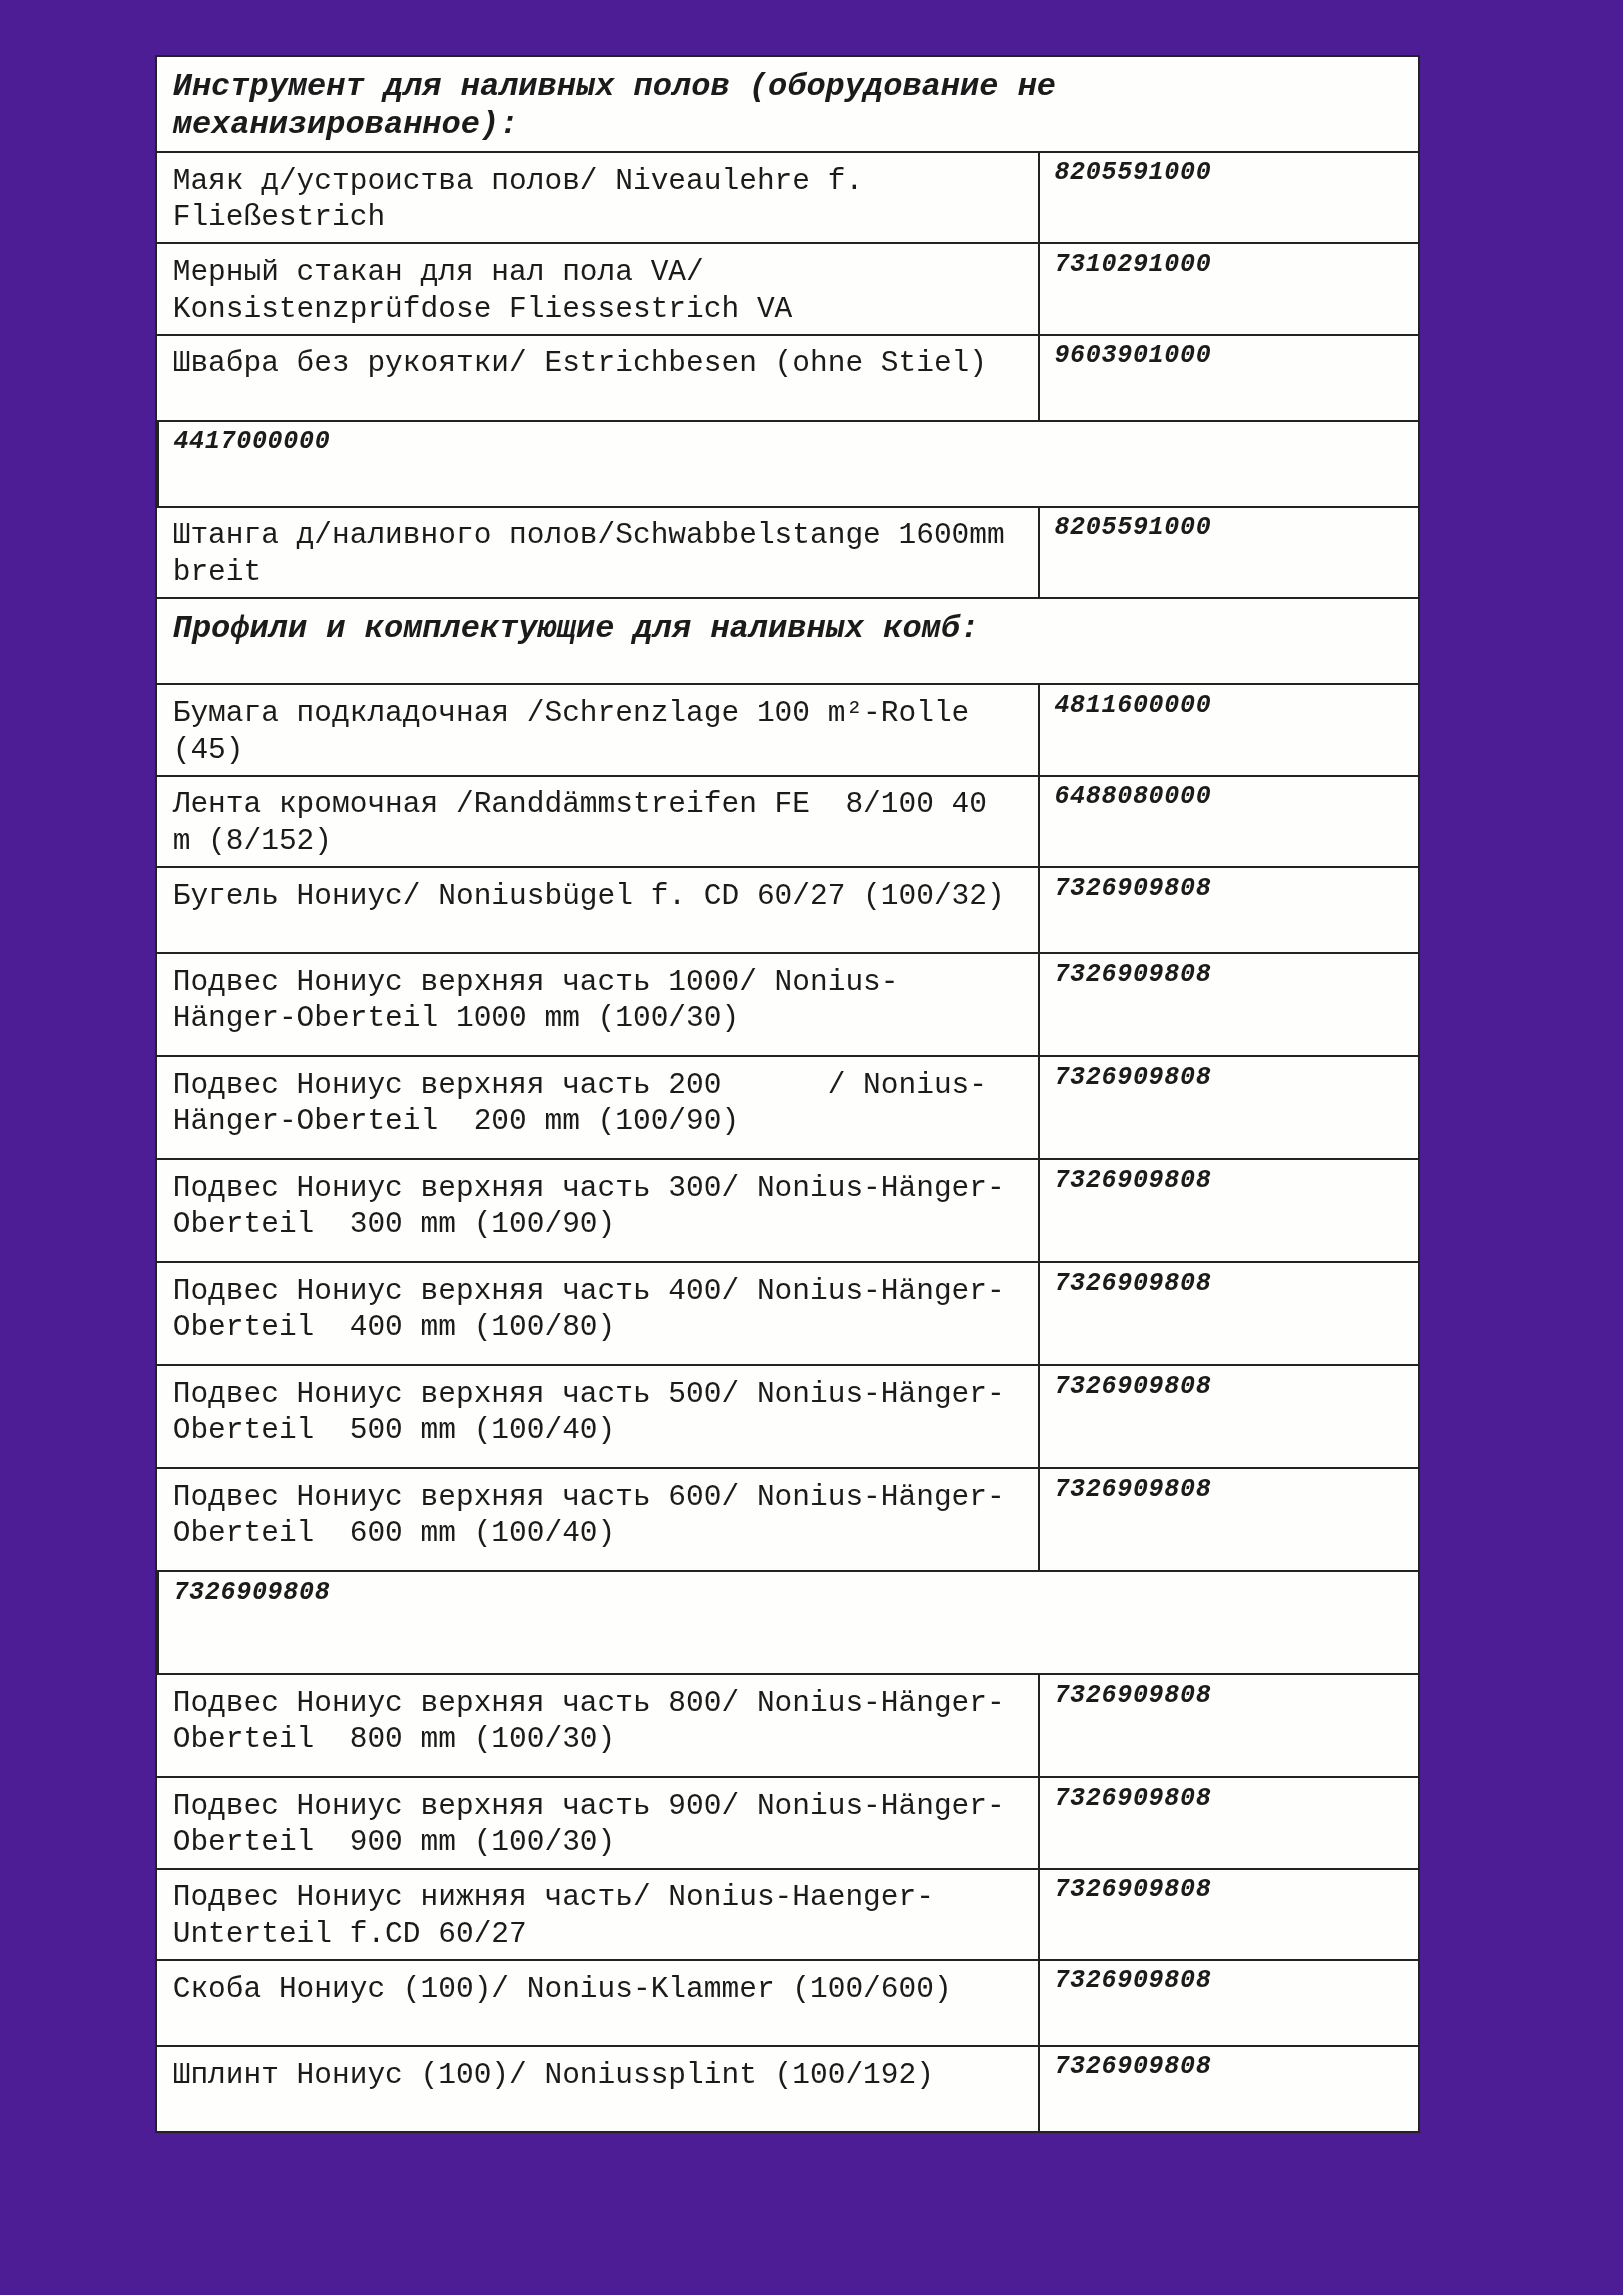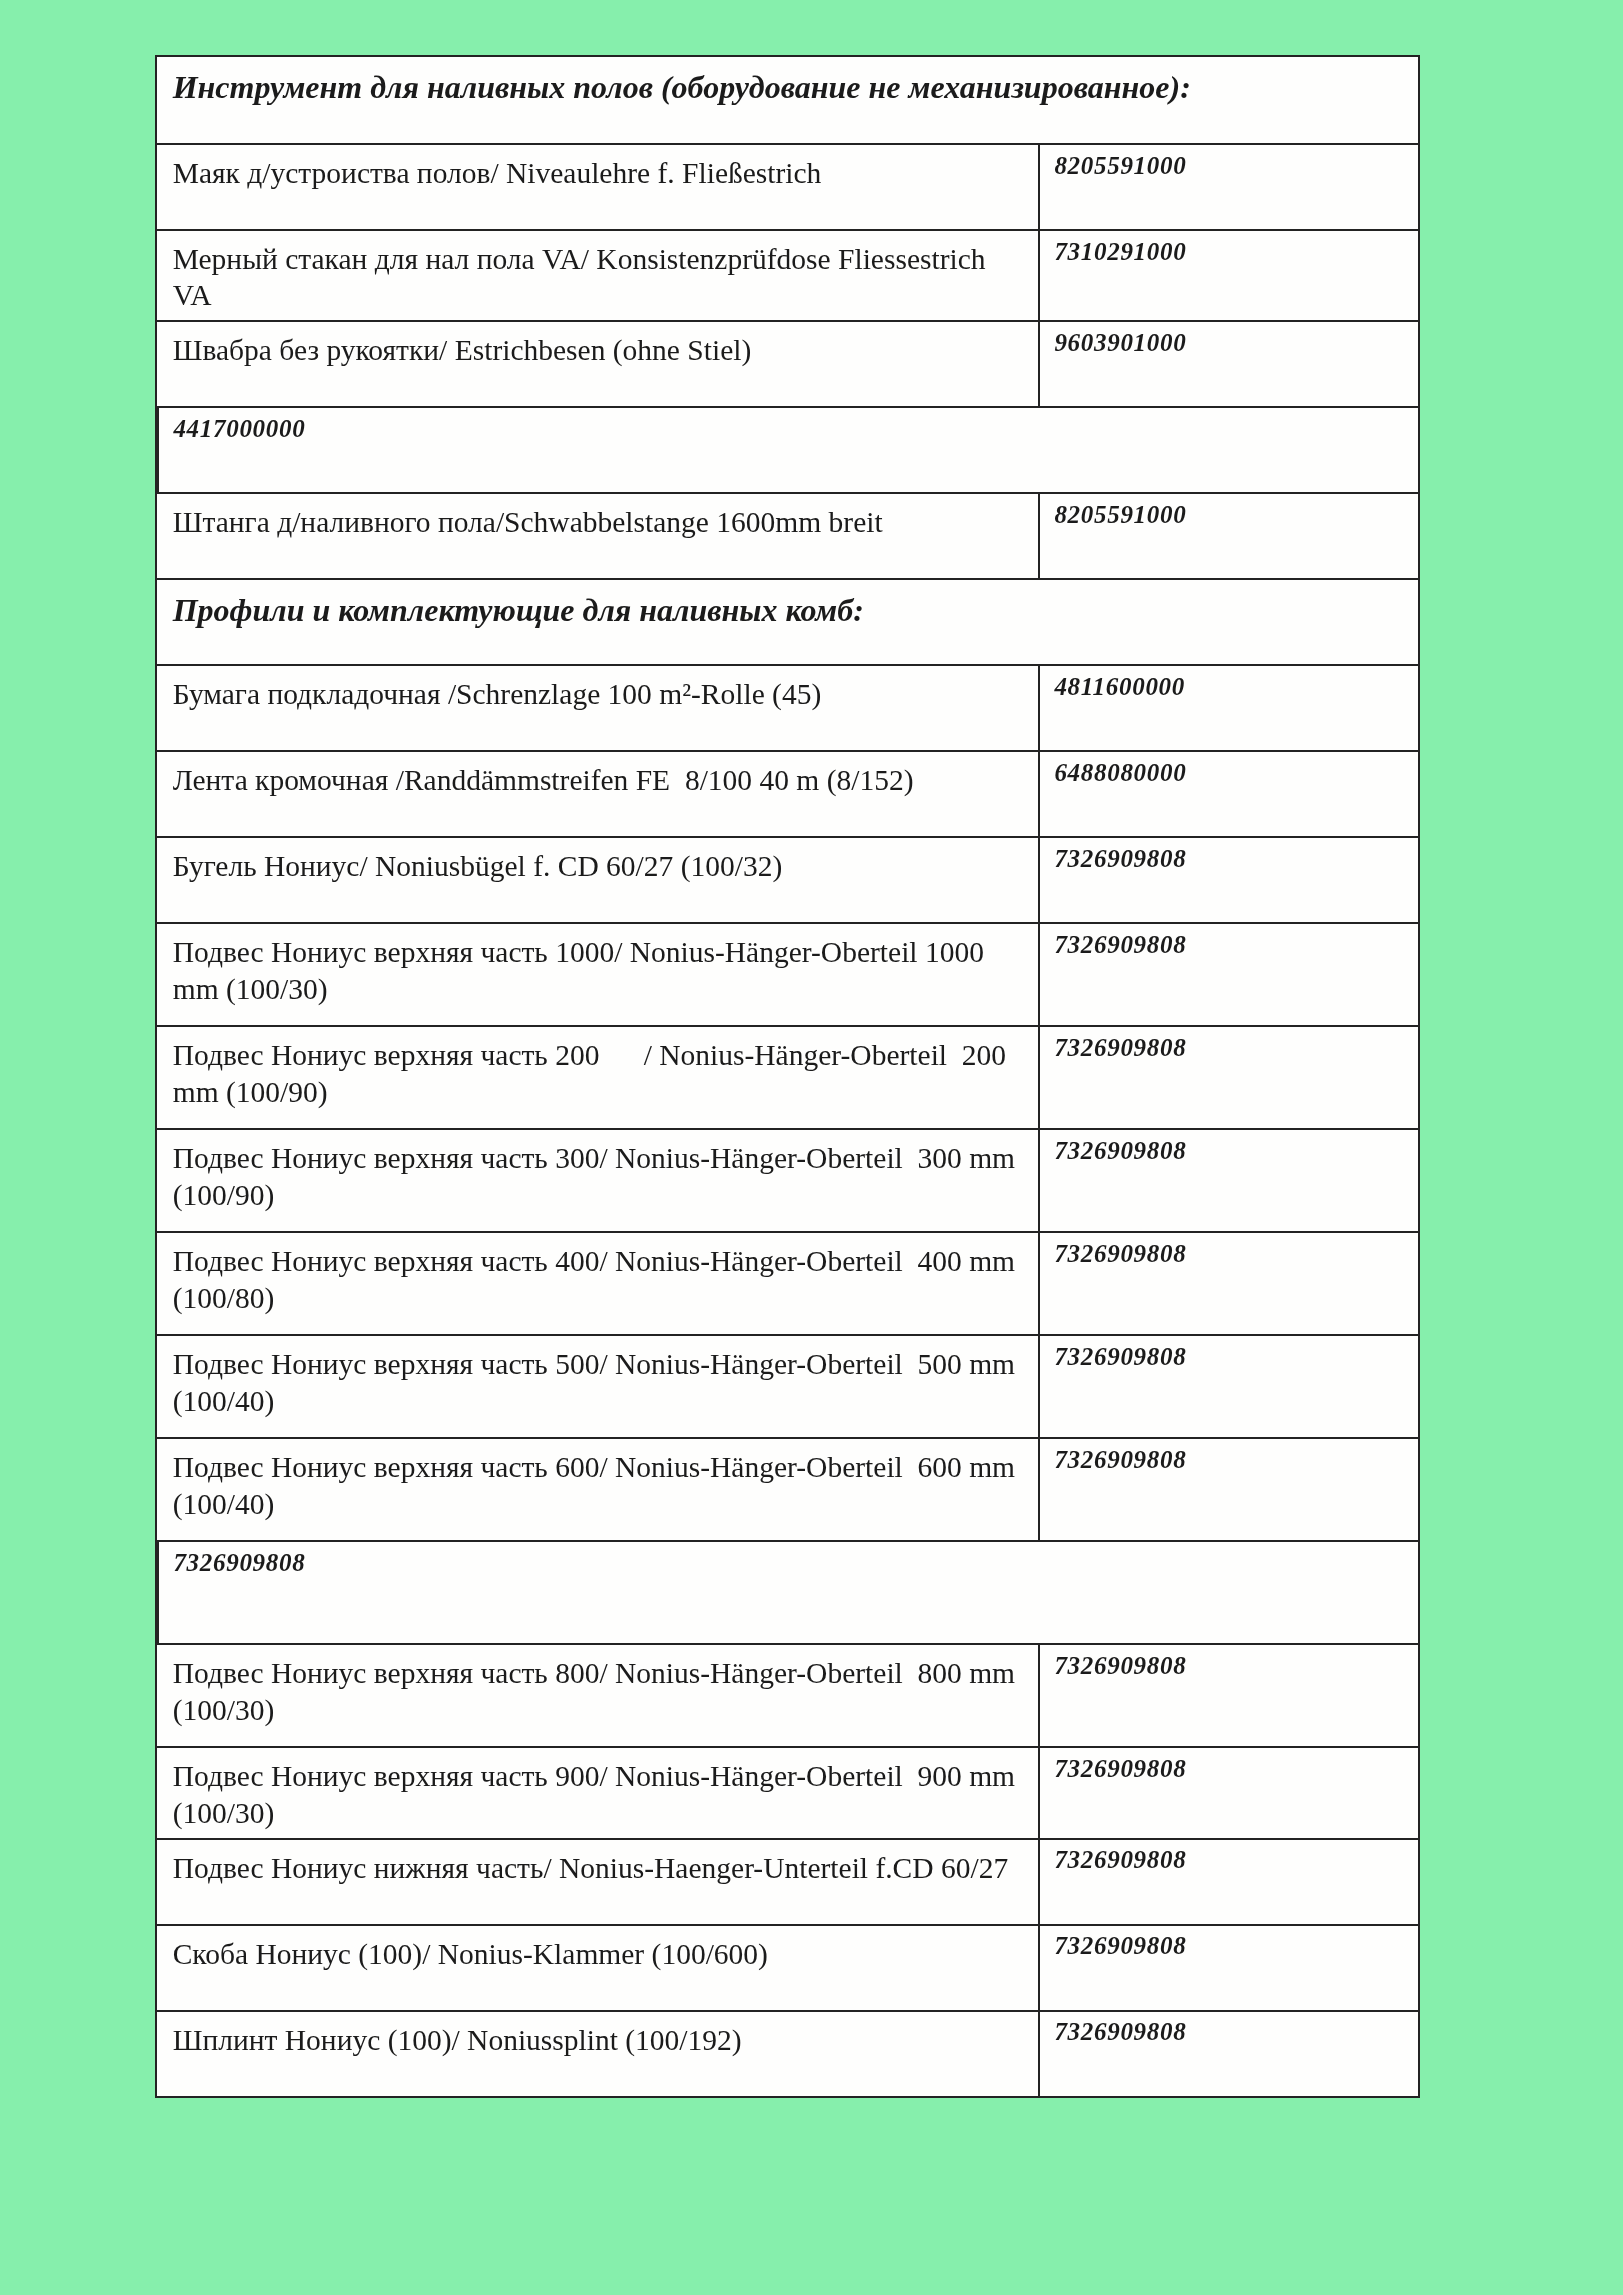--- a/index.html
+++ b/index.html
@@ -11,21 +11,22 @@
     width: 1623px;
     height: 2295px;
     position: relative;
     font-family: "Liberation Serif", "DejaVu Serif", serif;
     color: #1b1b1b;
     overflow: hidden;
   }
   .page {
     position: absolute;
     inset: 0;
-    background: #86efac;
+    background: #4c1d95;
+    font-family: Liberation Mono, monospace;
   }
   .doc-table {
     position: absolute;
     left: 155px;
     top: 55px;
     width: 1265px;
     border: 2px solid #232323;
     background: #fefefd;
     box-sizing: border-box;
   }
@@ -96,21 +97,21 @@
       <div class="cell code">7310291000</div>
     </div>
     <div class="row">
       <div class="cell name">Швабра без рукоятки/ Estrichbesen (ohne Stiel)</div>
       <div class="cell code">9603901000</div>
     </div>
     <div class="row">
       <div class="cell code">4417000000</div>
     </div>
     <div class="row">
-      <div class="cell name">Штанга д/наливного пола/Schwabbelstange 1600mm breit</div>
+      <div class="cell name">Штанга д/наливного полов/Schwabbelstange 1600mm breit</div>
       <div class="cell code">8205591000</div>
     </div>
 
     <div class="section-row">
       <span>Профили и комплектующие для наливных комб:</span>
     </div>
 
     <div class="row">
       <div class="cell name">Бумага подкладочная /Schrenzlage 100 m²-Rolle (45)</div>
       <div class="cell code">4811600000</div>

